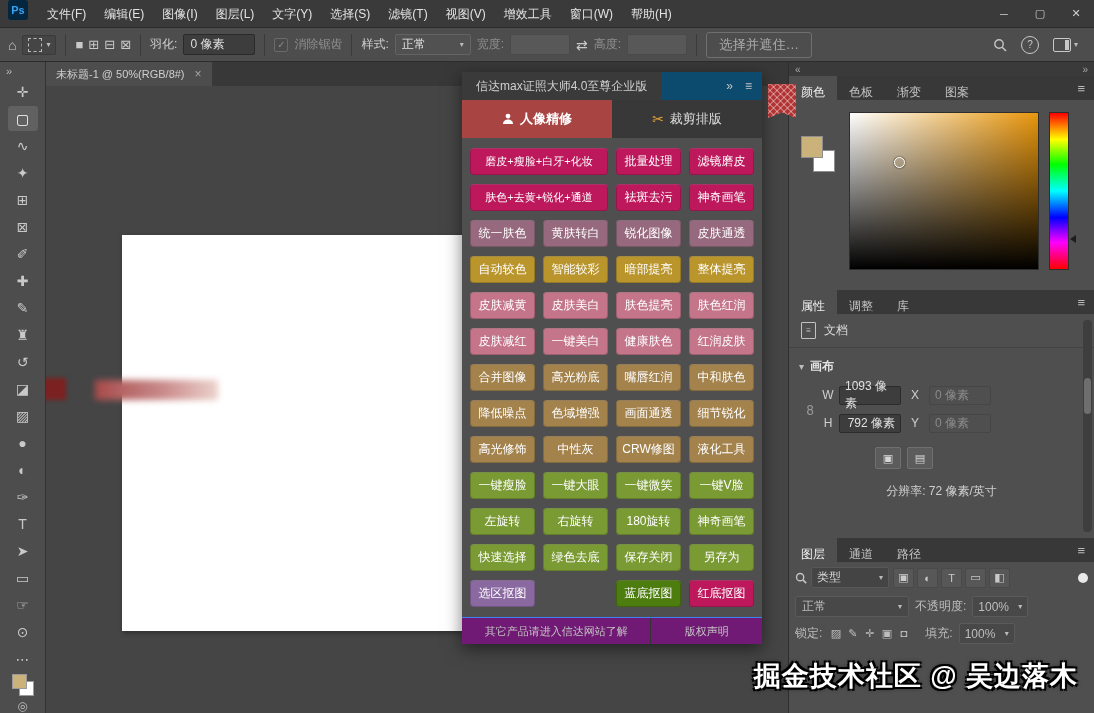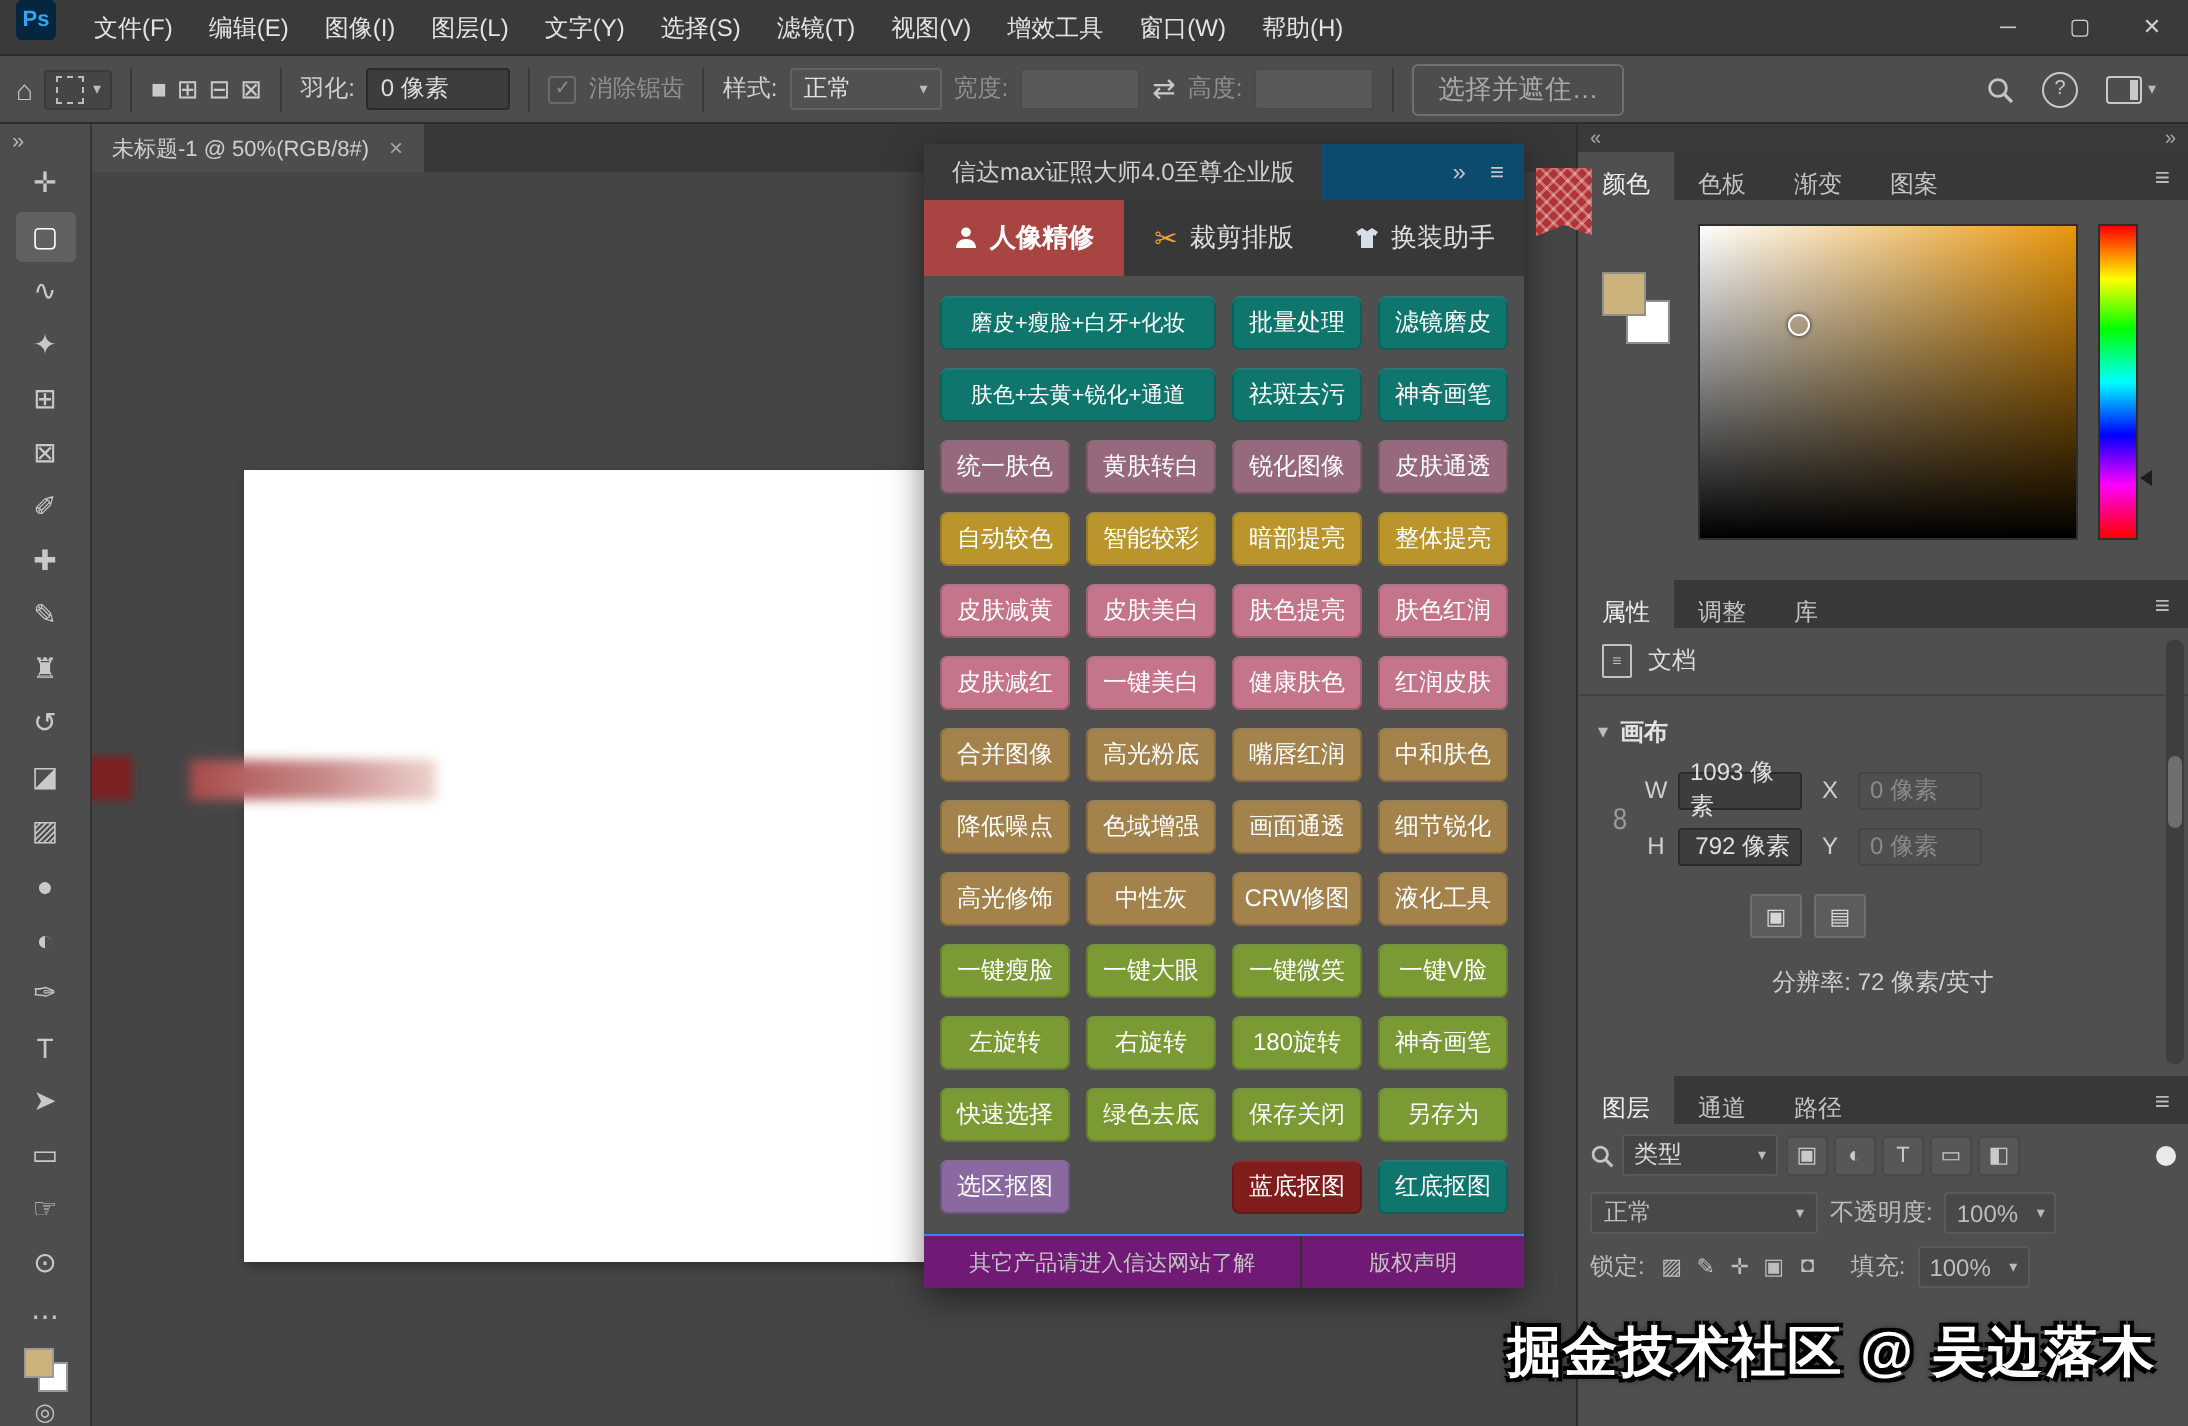--- a/index.html
+++ b/index.html
@@ -76,23 +76,23 @@
   .ph-icons{margin-left:auto;display:flex;align-items:center;gap:12px;padding-right:10px;color:#c5c5c5;font-size:12px;}
   .plugin-tabs{height:38px;background:#383838;display:flex;flex:0 0 auto;}
   .ptab{flex:1;display:flex;align-items:center;justify-content:center;gap:6px;color:#dedede;font-size:13px;}
   .ptab.active{background:#a84442;color:#fff;font-weight:bold;}
   .scissors-glyph{color:#eda437;font-size:14px;}
   .plugin-grid{flex:1;display:grid;grid-template-columns:repeat(4,1fr);grid-auto-rows:27px;gap:9px 8px;
                padding:10px 8px;align-content:start;}
   .pbtn{border:none;border-radius:4px;color:#fff;font-size:12px;font-family:inherit;padding:0 1px;cursor:pointer;
         box-shadow:inset 0 1px 0 rgba(255,255,255,.14), inset 0 0 0 1px rgba(0,0,0,.18);white-space:nowrap;overflow:hidden;}
   .pbtn.wide{grid-column:span 2;font-size:11px;}
-  .c-red{background:#0f766e;} .c-mauve{background:#97697e;} .c-gold{background:#b9952c;}
+  .c-red{background:#be185d;} .c-mauve{background:#97697e;} .c-gold{background:#b9952c;}
   .c-pink{background:#c4758a;} .c-tan{background:#a3824c;} .c-green{background:#7a9a33;}
-  .c-purple{background:#8a68a0;} .c-blue{background:#7f1d1d;}
+  .c-purple{background:#8a68a0;} .c-blue{background:#4d7c0f;}
   .c-white{background:#d8d8d8;color:#b91c1c;box-shadow:inset 0 0 0 1px #efefef;margin-top:48px;}
   .plugin-footer{height:26px;background:#701a75;border-top:1px solid #3b82f6;display:flex;flex:0 0 auto;}
   .pfoot{display:flex;align-items:center;justify-content:center;font-size:11px;color:#c2c2c2;}
   .pfoot.left{flex:1.7;border-right:1px solid #333;}
   .pfoot.right{flex:1;}
 
   
   .ribbon{left:768px;top:84px;width:28px;height:34px;z-index:6;
           background:repeating-linear-gradient(135deg,rgba(255,255,255,.30) 0 1.5px,transparent 1.5px 5px),
                      repeating-linear-gradient(45deg,rgba(255,255,255,.30) 0 1.5px,transparent 1.5px 5px),#b23333;
@@ -299,28 +299,20 @@
         <svg width="12" height="12" viewBox="0 0 12 12">
             <circle cx="6" cy="3.1" r="2.4" fill="#fff"></circle>
             <path d="M1 11c0-2.9 2.2-4.5 5-4.5s5 1.6 5 4.5z" fill="#fff"></path>
           </svg>
       </span>
       <span>人像精修</span>
     </div>
     <div class="ptab">
       <span class="scissors-glyph">✂</span>
       <span>裁剪排版</span>
-    </div>
-    <div class="ptab">
-      <span style="display:flex;">
-        <svg width="13" height="12" viewBox="0 0 13 12">
-            <path d="M4 1 L6.5 2.6 L9 1 L12 3 L10.6 5 L9.5 4.4 L9.5 11 L3.5 11 L3.5 4.4 L2.4 5 L1 3 Z" fill="#d7dde9"></path>
-          </svg>
-      </span>
-      <span>换装助手</span>
     </div>
   </div>
   <div class="plugin-grid">
       <button class="pbtn c-red wide">磨皮+瘦脸+白牙+化妆</button>
       <button class="pbtn c-red">批量处理</button>
       <button class="pbtn c-red">滤镜磨皮</button>
       <button class="pbtn c-red wide">肤色+去黄+锐化+通道</button>
       <button class="pbtn c-red">祛斑去污</button>
       <button class="pbtn c-red">神奇画笔</button>
       <button class="pbtn c-mauve">统一肤色</button>

